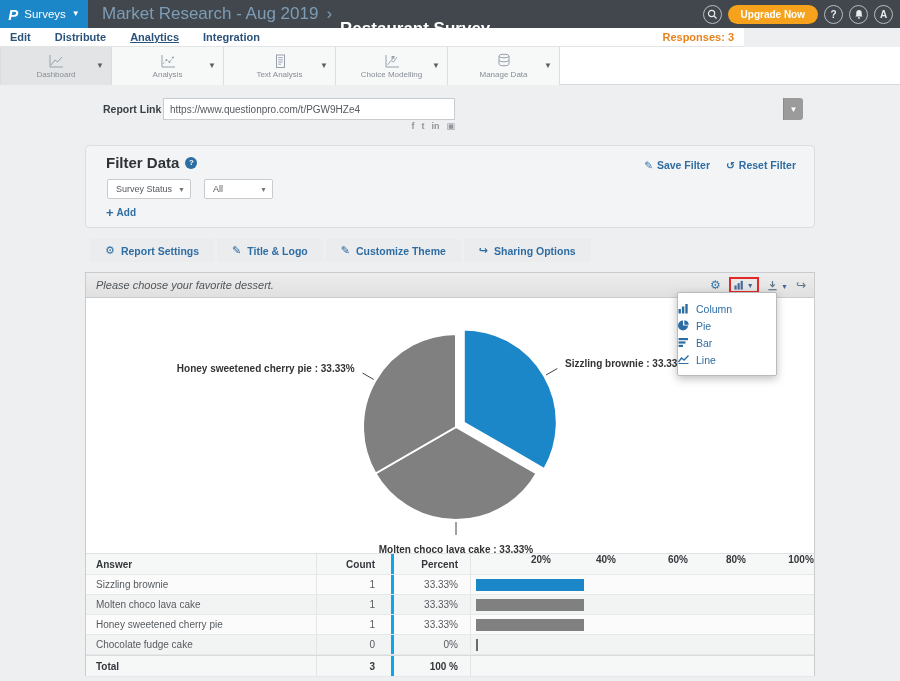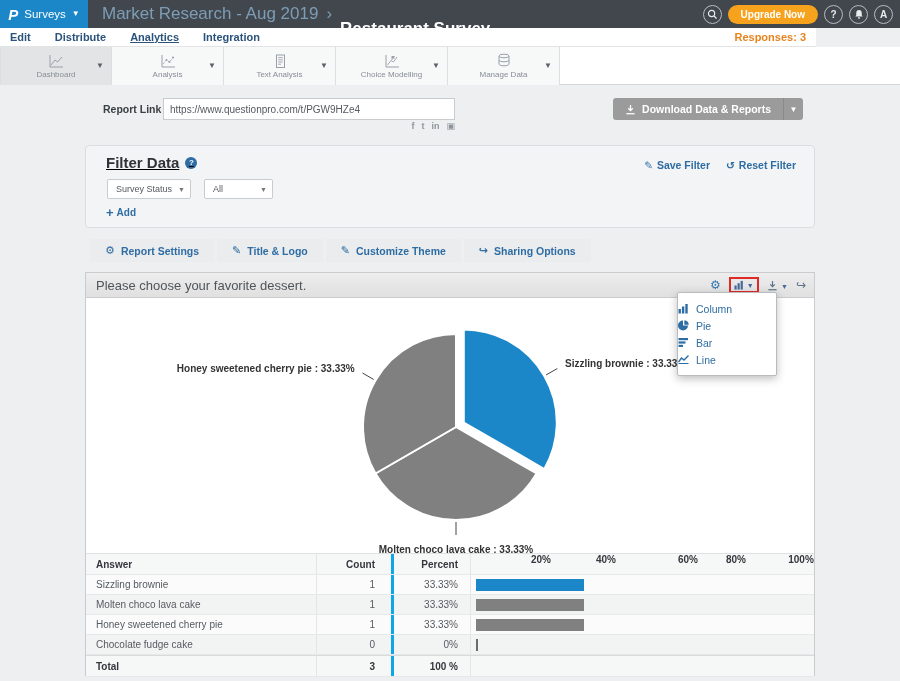--- a/index.html
+++ b/index.html
@@ -15,21 +15,21 @@
   .caret { font-size:8px; line-height:1; }
   .breadcrumb { margin-left:14px; display:flex; align-items:center; gap:8px; font-size:17px; }
   .breadcrumb .parent { color:#7d9db6; cursor:pointer; }
   .breadcrumb .sep { color:#7d9db6; }
   .breadcrumb .current { color:#ffffff; font-weight:600;margin-top:29px; }
   .topbar-right { margin-left:auto; display:flex; align-items:center; gap:6px; padding-right:7px; }
   .circle-btn { width:19px; height:19px; border:1px solid #b7bcc1; border-radius:50%; color:#e9ebed; font-size:10px; font-weight:bold; display:flex; align-items:center; justify-content:center; cursor:pointer; }
   .upgrade-btn { background:#f6a21d; color:#fff; font-size:10px; font-weight:bold; border:none; border-radius:10px; padding:4px 13px; cursor:pointer; }
 
   
-  .navbar { position:absolute; top:28px; left:0; width:816px; height:19px; background:#fff; border-bottom:1px solid #e3e4e5; display:flex; align-items:center; padding:0 10px; }
+  .navbar { position:absolute; top:28px; left:0; width:744px; height:19px; background:#fff; border-bottom:1px solid #e3e4e5; display:flex; align-items:center; padding:0 10px; }
   .nav-item { font-size:11px; font-weight:600; color:#2a527b; margin-right:24px; cursor:pointer; line-height:15px; }
   .nav-item.active { text-decoration:underline; }
   .responses { margin-left:auto; font-size:11px; font-weight:600; color:#e8831d; }
 
   
   .toolbar { position:absolute; top:47px; left:0; width:900px; height:38px; background:#fff; border-bottom:1px solid #d6d8da; display:flex; }
   .tool-cell { position:relative; width:112px; height:38px; background:#f7f8f8; border-right:1px solid #dcdedf; display:flex; flex-direction:column; align-items:center; justify-content:center; cursor:pointer; }
   .tool-cell:first-child { border-left:1px solid #dcdedf; }
   .tool-cell.active { background:#e3e4e5; }
   .tool-label { font-size:8px; color:#868e96; margin-top:1px; }
@@ -45,42 +45,42 @@
   .report-label { position:absolute; left:18px; top:5px; font-size:10.5px; font-weight:bold; color:#3b4045; }
   .report-input { position:absolute; left:78px; top:0; width:292px; height:22px; border:1px solid #c9cccf; background:#fff; font-size:10px; color:#55595e; padding:0 6px; font-family:inherit; }
   .social-row { position:absolute; top:36px; left:240px; width:130px; display:flex; justify-content:flex-end; gap:7px; }
   .social-icon { font-size:9px; font-weight:bold; color:#8f959a; cursor:pointer; line-height:11px; }
   .dl-group { position:absolute; right:12px; top:0; display:flex; }
   .dl-main { height:22px; background:#9b9b9b; color:#fff; border:none; font-size:10.5px; font-weight:bold; padding:0 12px; border-radius:3px 0 0 3px; display:flex; align-items:center; gap:6px; cursor:pointer; font-family:inherit; }
   .dl-caret { width:20px; height:22px; background:#9b9b9b; border:none; border-left:1px solid #8a8a8a; border-radius:0 3px 3px 0; color:#fff; font-size:8px; cursor:pointer; }
 
   
   .filter-panel { position:absolute; top:60px; left:0; width:730px; height:83px; background:#f3f4f5; border:1px solid #dbdee0; border-radius:4px; }
-  .filter-title-row { position:absolute; left:20px; top:8px; display:flex; align-items:center; gap:6px;text-decoration:underline; }
+  .filter-title-row { position:absolute; left:20px; top:8px; display:flex; align-items:center; gap:6px; }
   .filter-title { font-size:15px; font-weight:bold; color:#2f3337; }
   .help-badge { width:12px; height:12px; border-radius:50%; background:#2e6da4; color:#fff; font-size:8px; font-weight:bold; display:flex; align-items:center; justify-content:center; cursor:pointer; }
   .filter-links { position:absolute; right:18px; top:13px; display:flex; gap:16px; align-items:center; }
   .filter-link { font-size:10.5px; font-weight:600; color:#2e6da4; cursor:pointer; display:flex; gap:4px; align-items:center; }
   .filter-selects { position:absolute; left:21px; top:33px; display:flex; gap:13px; }
   .fselect { position:relative; height:20px; background:#fff; border:1px solid #c9cccf; border-radius:2px; font-size:9px; color:#55595e; display:flex; align-items:center; padding:0 16px 0 8px; cursor:pointer; }
   .fselect .caret { position:absolute; right:5px; color:#777; font-size:7px; }
   .sel-status { width:84px; }
   .sel-all { width:69px; }
   .add-link { position:absolute; left:20px; top:59px; font-size:10px; font-weight:600; color:#2e6da4; cursor:pointer; display:flex; align-items:center; gap:3px; }
   .add-plus { font-size:13px; font-weight:bold; }
 
   
   .tabs-row { position:absolute; top:154px; left:5px; display:flex; gap:3px; }
   .rtab { height:23px; background:#ebeced; border:none; color:#2e6da4; font-size:10.5px; font-weight:600; padding:0 15px; display:flex; align-items:center; gap:6px; cursor:pointer; font-family:inherit; }
   .rtab .ticon { font-size:11px; }
 
   
   .chart-panel { position:absolute; top:187px; left:0; width:730px; height:404px; background:#fff; border:1px solid #c9ccce; }
   .qheader { position:absolute; top:0; left:0; right:0; height:25px; background:linear-gradient(#ededed,#e0e0e0); border-bottom:1px solid #c9ccce; display:flex; align-items:center; }
-  .qtitle { font-size:13px; color:#50555a; padding-left:10px; }
+  .qtitle { font-size:11px; color:#50555a; padding-left:10px;font-style:italic; }
   .qicons { margin-left:auto; display:flex; align-items:center; gap:8px; padding-right:8px; }
   .qicon { color:#5d7389; font-size:12px; cursor:pointer; line-height:1; }
   .gears { color:#3476ad; }
   .chart-type-btn { display:flex; align-items:center; gap:3px; border:2px solid #e12a26; padding:1px 3px; cursor:pointer; background:transparent; }
   .mini-caret { font-size:7px; color:#44699b; }
 
   
   .chart-menu { position:absolute; top:19px; right:37px; width:100px; background:#fff; border:1px solid #b9bcbe; border-radius:2px; box-shadow:0 3px 8px rgba(0,0,0,0.25); padding:7px 0; z-index:10; }
   .cm-item { height:17px; display:flex; align-items:center; gap:7px; padding:0 0; font-size:10.5px; color:#2e6da4; cursor:pointer; }
   .cm-item svg { flex:none; }
@@ -211,27 +211,20 @@
     </div>
   </div>
 
   <div class="content">
     <div class="container">
 
       <div class="report-row">
         <span class="report-label">Report Link</span>
         <input class="report-input" type="text" value="https://www.questionpro.com/t/PGW9HZe4" style="">
         <div class="dl-group">
-          <button class="dl-main">
-            <svg width="11" height="11" viewBox="0 0 12 12">
-                <path d="M6 1v6M3.5 4.7L6 7.2l2.5-2.5" fill="none" stroke="#fff" stroke-width="1.4"></path>
-                <line x1="1.5" y1="10.6" x2="10.5" y2="10.6" stroke="#fff" stroke-width="1.4"></line>
-              </svg>
-            <span>Download Data &amp; Reports</span>
-          </button>
           <button class="dl-caret">▼</button>
         </div>
       </div>
       <div class="social-row">
         <span class="social-icon">f</span>
         <span class="social-icon">t</span>
         <span class="social-icon">in</span>
         <span class="social-icon">▣</span>
       </div>
 
@@ -357,21 +350,21 @@
         </div>
 
         <div class="rtable">
           <div class="trow thead">
             <div class="c-answer">Answer</div>
             <div class="c-count">Count</div>
             <div class="c-percent">Percent</div>
             <div class="c-bar">
               <span class="tick" style="left:70px">20%</span>
               <span class="tick" style="left:135px">40%</span>
-              <span class="tick" style="left:217px">60%</span>
+              <span class="tick" style="left:207px">60%</span>
               <span class="tick" style="left:265px">80%</span>
               <span class="tick" style="left:330px">100%</span>
             </div>
           </div>
           <div class="trow r">
             <div class="c-answer">Sizzling brownie</div>
             <div class="c-count">1</div>
             <div class="c-percent">33.33%</div>
             <div class="c-bar">
                 <div class="bar" style="width: 108.322px; background: rgb(27, 135, 201);"></div>

